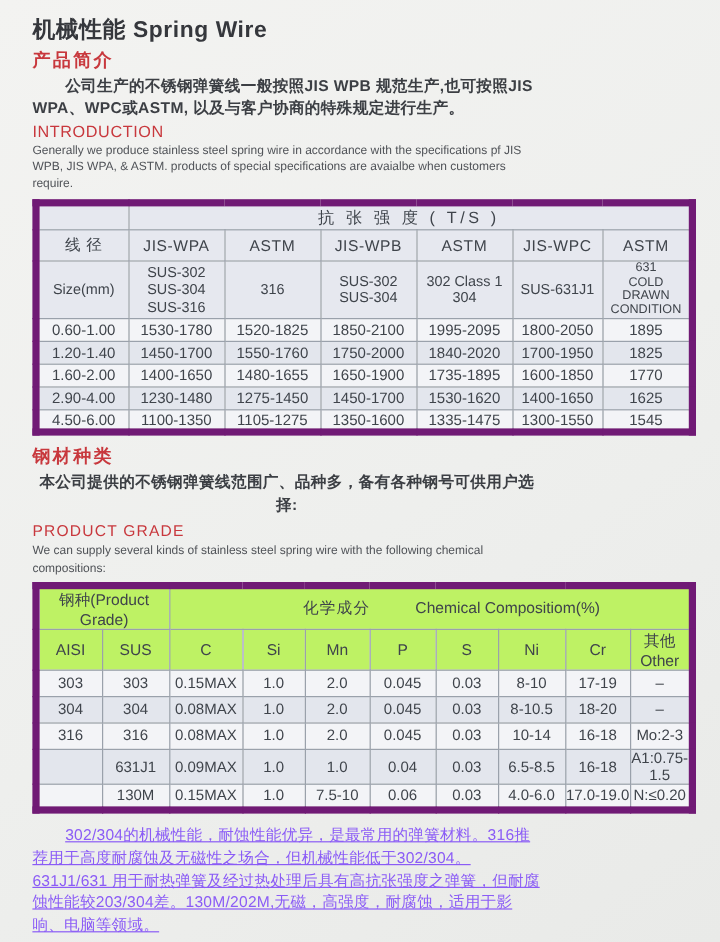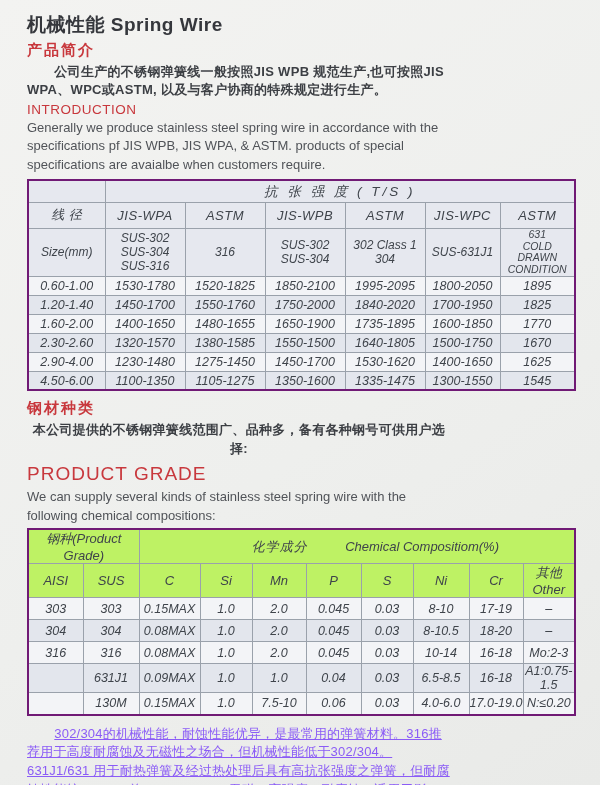--- a/index.html
+++ b/index.html
@@ -10,27 +10,27 @@
     color:#3c3f44;
     overflow:hidden;
   }
   .page { width:476px; height:785px; padding:10px 25px 0 27px; }
 
   .doc-title { font-size:19px; font-weight:600; color:#35373c; letter-spacing:.5px; margin:2px 0 3px 0; }
 
   .red-center { color:#c8383d; }
   .h-cn  { font-size:15px; font-weight:700; letter-spacing:2px; margin:2px 0 3px 0; }
   .h-en  { font-size:13.5px; font-weight:500; letter-spacing:.5px; margin:2px 0 2px 0; }
-  .h-en-big { font-size:19px; font-weight:500; letter-spacing:1px; margin:5px 0 3px 0; }
+  .h-en-big { font-size:13px; font-weight:500; letter-spacing:1px; margin:5px 0 3px 0; }
 
   .para-zh { font-size:13px; line-height:1.42; color:#3c3f44; text-indent:2.1em; letter-spacing:.3px;font-weight:bold; }
-  .para-en { font-size:13px; line-height:1.42; color:#505358; }
+  .para-en { font-size:10px; line-height:1.42; color:#505358; }
   .center  { text-align:center; text-indent:0; }
 
-  table { border-collapse:collapse; table-layout:fixed; width:547px; border:2px solid #701a75;font-style:italic; }
+  table { border-collapse:collapse; table-layout:fixed; width:547px; border:6px solid #701a75; }
   td, th { border:1px solid #9aa1ab; text-align:center; vertical-align:middle;
            font-weight:400; color:#3f444b; overflow:hidden; }
 
   
   .t1 { margin:5px 0 8px 0; }
   .t1 thead td { background:#e6e8ef; }
   .t1 .r1 td { height:22px; font-size:13.5px; letter-spacing:3px; }
   .t1 .r2 td { height:26px; font-size:13px; letter-spacing:.5px;margin-top:31px; }
   .t1 .r3 td { height:48px; font-size:12px; line-height:1.18; }
   .t1 .r3 td:last-child { font-size:10.5px; line-height:1.12; letter-spacing:0; }
@@ -126,29 +126,20 @@
         <td>1825</td>
       </tr>
       <tr>
         <td>1.60-2.00</td>
         <td>1400-1650</td>
         <td>1480-1655</td>
         <td>1650-1900</td>
         <td>1735-1895</td>
         <td>1600-1850</td>
         <td>1770</td>
-      </tr>
-      <tr>
-        <td>2.30-2.60</td>
-        <td>1320-1570</td>
-        <td>1380-1585</td>
-        <td>1550-1500</td>
-        <td>1640-1805</td>
-        <td>1500-1750</td>
-        <td>1670</td>
       </tr>
       <tr>
         <td>2.90-4.00</td>
         <td>1230-1480</td>
         <td>1275-1450</td>
         <td>1450-1700</td>
         <td>1530-1620</td>
         <td>1400-1650</td>
         <td>1625</td>
       </tr>

